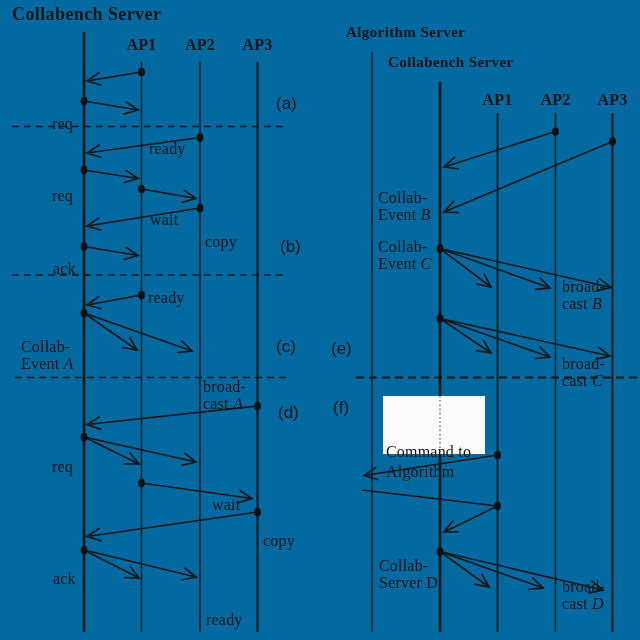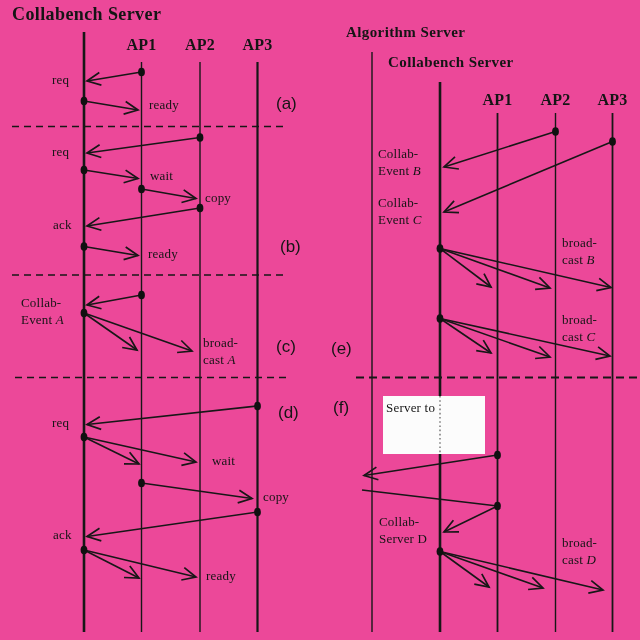--- a/index.html
+++ b/index.html
@@ -1,23 +1,23 @@
 <!DOCTYPE html>
 <html><head>
 <meta charset="utf-8">
 <style>
   html,body{margin:0;padding:0;background:#ffffff;}
   #stage{
-    position:relative;width:640px;height:640px;background:#ec4899;
+    position:relative;width:640px;height:640px;background:#0369a1;
     font-family:"Liberation Serif",serif;color:#151515;overflow:hidden;
   }
   #canvas{position:absolute;left:0;top:0;}
   .title{position:absolute;font-weight:bold;white-space:nowrap;letter-spacing:.4px;line-height:1.05;}
   .ap{position:absolute;font-weight:bold;font-size:16px;letter-spacing:.3px;transform:translateX(-50%);line-height:1;}
-  .lbl{position:absolute;font-size:13px;letter-spacing:.2px;line-height:17px;white-space:nowrap;}
+  .lbl{position:absolute;font-size:16px;letter-spacing:.2px;line-height:17px;white-space:nowrap;margin-top:44px;}
   .lbl i{font-style:italic;}
   .sec{position:absolute;font-family:"Liberation Sans",sans-serif;font-size:17px;line-height:1.1;white-space:nowrap;}
 </style>
 </head>
 <body>
 
 <div id="stage">
   <svg id="canvas" width="640" height="640" viewBox="0 0 640 640">
       <line x1="84" y1="32" x2="84" y2="632" stroke="#171717" stroke-width="2.6"></line>
       <line x1="141.5" y1="62" x2="141.5" y2="632" stroke="#171717" stroke-width="1.4"></line>
@@ -181,21 +181,22 @@
       </div>
       <div class="lbl" style="left: 562px; top: 234px; line-height: 17px;">
         <div><span>broad-</span></div>
         <div><span>cast </span><i>B</i></div>
       </div>
       <div class="lbl" style="left: 562px; top: 311px; line-height: 17px;">
         <div><span>broad-</span></div>
         <div><span>cast </span><i>C</i></div>
       </div>
       <div class="lbl" style="left: 386px; top: 398px; line-height: 20px;">
-        <div><span>Server to</span></div>
+        <div><span>Command to</span></div>
+        <div><span>Algorithm</span></div>
       </div>
       <div class="lbl" style="left: 379px; top: 513px; line-height: 17px;">
         <div><span>Collab-</span></div>
         <div><span>Server D</span></div>
       </div>
       <div class="lbl" style="left: 562px; top: 534px; line-height: 17px;">
         <div><span>broad-</span></div>
         <div><span>cast </span><i>D</i></div>
       </div>
       <div class="sec" style="left: 276px; top: 95px;">(a)</div>

